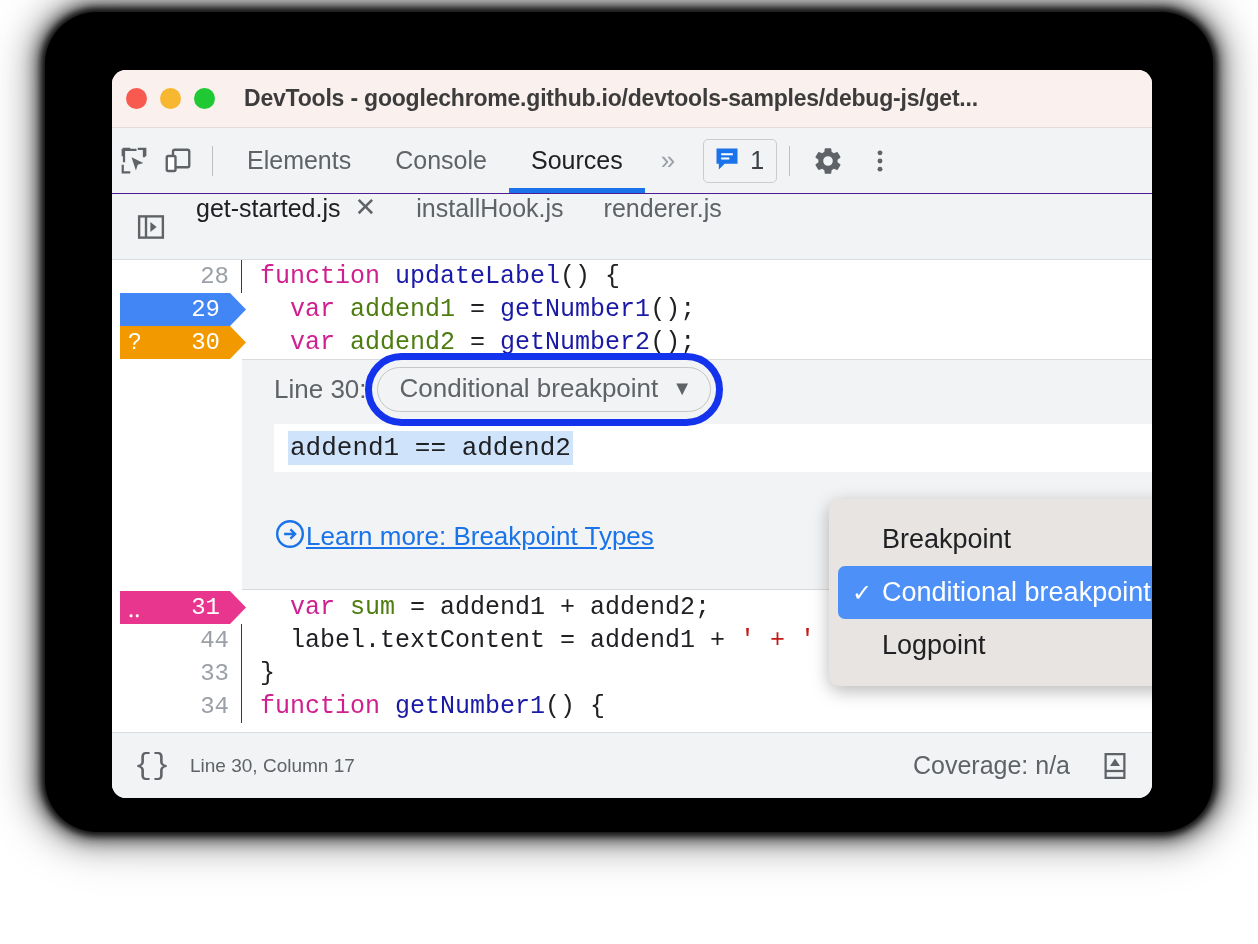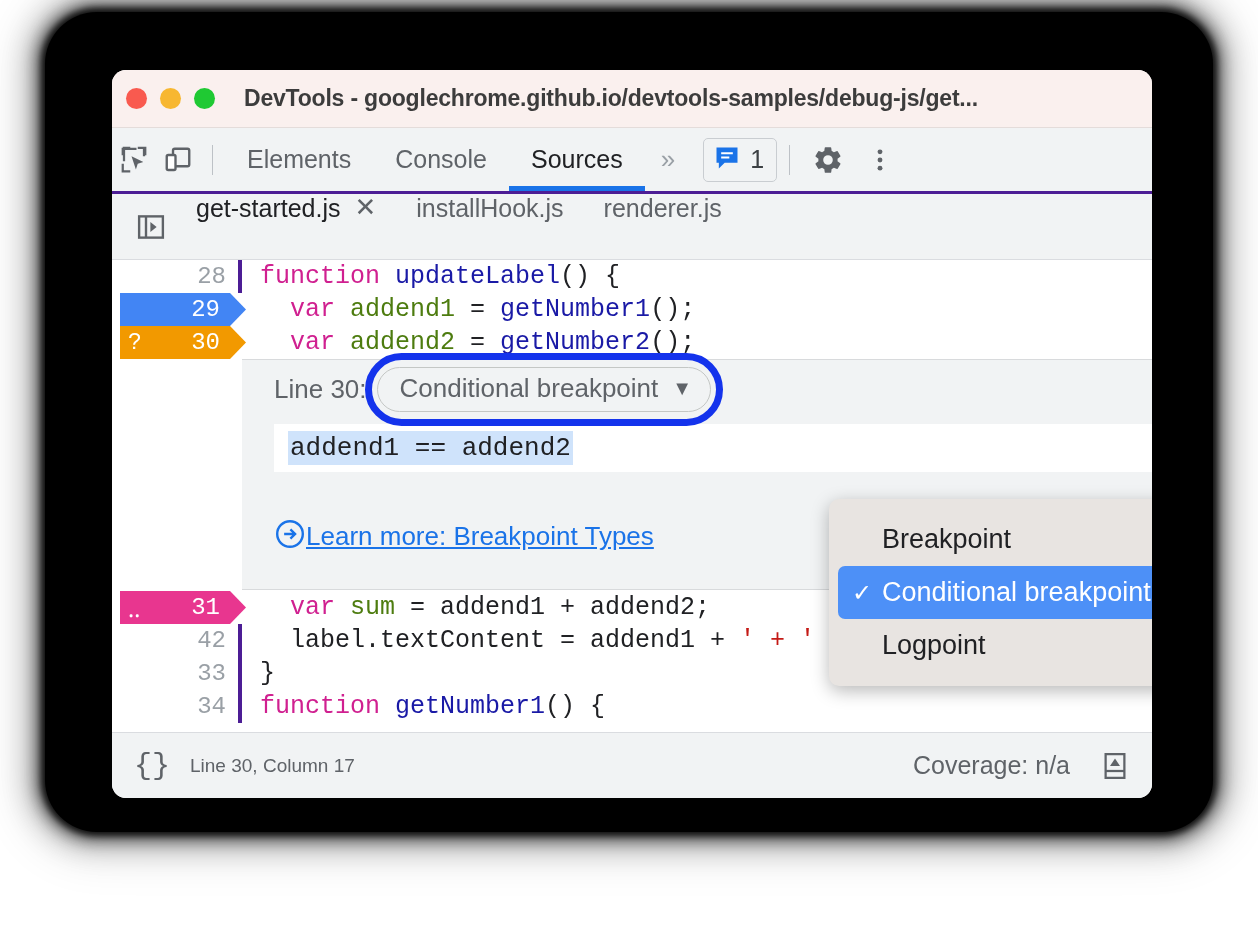--- a/index.html
+++ b/index.html
@@ -62,21 +62,21 @@
   }
 
   
   #toolbar {
     height: 66px;
     background: #f1f3f4;
     display: flex;
     align-items: center;
     flex: none;
     position: relative;
-    border-bottom: 3px solid #4c1d95;
+    border-bottom: 1px solid #4c1d95;
   }
   .tbicon {
     width: 44px; height: 44px;
     display: flex; align-items: center; justify-content: center;
     flex: none;
   }
   #toolbar .sep {
     width: 1px; height: 30px; background: #bdc1c6; margin: 0 12px; flex: none;
   }
   .panel-tab {
@@ -157,21 +157,21 @@
     flex: none;
     height: 33px;
     position: relative;
     display: flex;
     align-items: center;
     justify-content: flex-end;
     padding-right: 12px;
     font-size: 24px;
     color: #9aa0a6;
     background: #ffffff;
-    border-right: 4px solid #4c1d95;
+    border-right: 1px solid #4c1d95;
   }
   .gutter.marker { color: #ffffff; border-right: none; }
   .gutter .flag {
     position: absolute;
     left: 8px; top: 0;
     width: 126px; height: 33px;
     display: flex; align-items: center;
     clip-path: polygon(0 0, 110px 0, 126px 50%, 110px 100%, 0 100%);
   }
   .gutter .flag .num {
@@ -462,21 +462,21 @@
       <div class="gutter marker">
         <div class="flag pink">
           <span class="glyph">‥</span>
           <span class="num">31</span>
         </div>
       </div>
       <div class="codetext">  <span class="kw2">var</span> <span class="var">sum</span> = addend1 + addend2;</div>
     </div>
 
     <div class="code-row">
-      <div class="gutter">42</div>
+      <div class="gutter">44</div>
       <div class="codetext">  label.textContent = addend1 + <span class="str">' + '</span> + addend2 + <span class="str">' = '</span></div>
     </div>
 
     <div class="code-row">
       <div class="gutter">33</div>
       <div class="codetext">}</div>
     </div>
 
     <div class="code-row">
       <div class="gutter">34</div>

